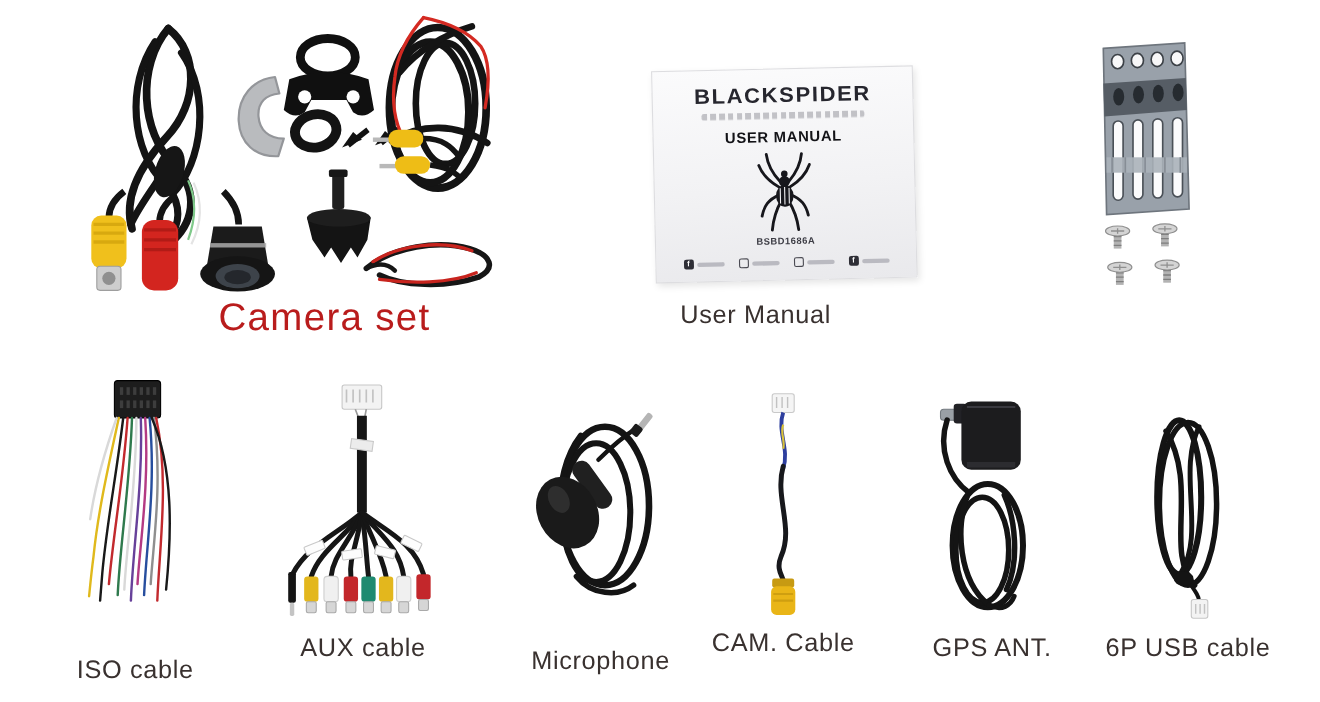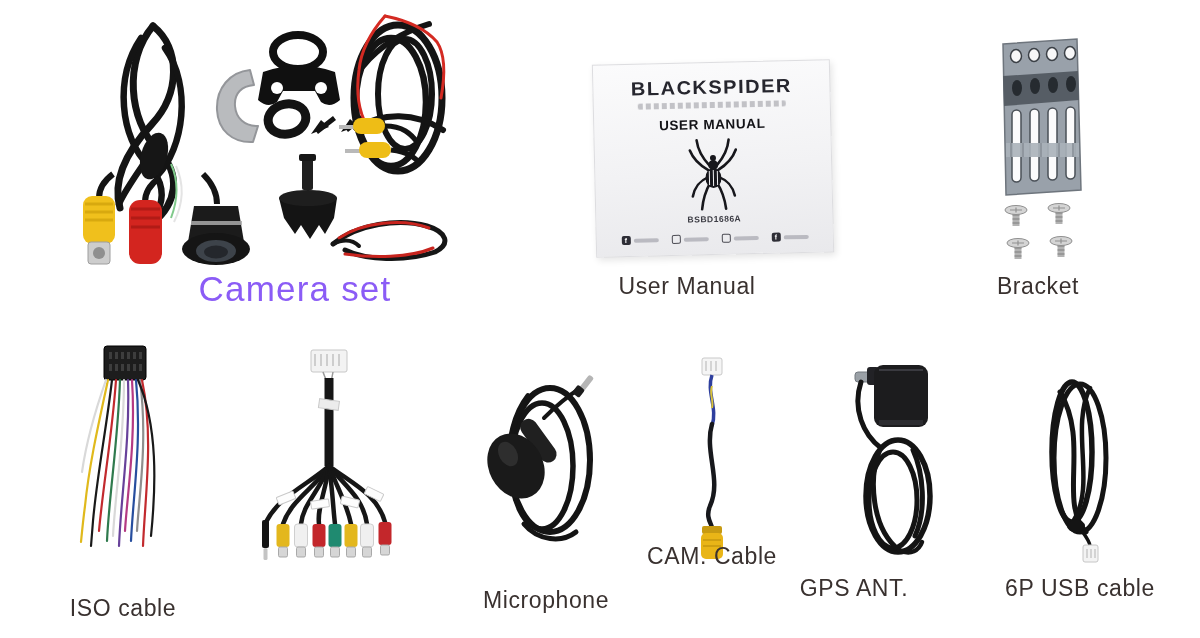--- a/index.html
+++ b/index.html
@@ -5,21 +5,21 @@
   html,body{margin:0;padding:0;background:#ffffff;}
   .canvas{
     position:relative;width:1200px;height:638px;background:#ffffff;
     font-family:"Liberation Sans",sans-serif;overflow:hidden;
   }
   .photo{position:absolute;}
   .label{
     position:absolute;text-align:center;color:#39312f;
     font-size:23px;letter-spacing:.6px;line-height:1.1;
   }
-  .label.big{font-size:35px;color:#8b5cf6;letter-spacing:1.2px;}
+  .label.big{font-size:35px;color:#b91c1c;letter-spacing:1.2px;}
 
   
   .manual{
     position:absolute;left:594px;top:62px;width:238px;height:193px;
     background:linear-gradient(176deg,#fbfbfc 0%,#f2f2f4 55%,#e9e9ec 100%);
     border:1px solid #dddde0;box-shadow:2px 3px 7px rgba(0,0,0,.10);
     transform:rotate(-1.3deg);
     display:flex;flex-direction:column;align-items:center;
     padding-top:13px;box-sizing:border-box;
   }
@@ -212,21 +212,20 @@
         <path d="M-6,0 h12 M0,-2.5 v5" stroke="#8f8f8f" stroke-width="1.2"></path>
       </g>
       <g transform="translate(78,213)">
         <rect x="-3.5" y="2" width="7" height="14" fill="#b3b3b3"></rect>
         <path d="M-3.5,5 h7 M-3.5,9 h7 M-3.5,13 h7" stroke="#7f7f7f" stroke-width="1.2"></path>
         <ellipse cx="0" cy="0" rx="11" ry="4.5" fill="#d4d4d4" stroke="#8f8f8f"></ellipse>
         <path d="M-6,0 h12 M0,-2.5 v5" stroke="#8f8f8f" stroke-width="1.2"></path>
       </g>
     </g>
   </svg>
-  <div class="label" style="left:938px;top:274px;width:200px;">Bracket</div>
 
   <svg class="photo" style="left:68px;top:344px;" width="112" height="222" viewBox="0 0 112 222" role="img">
     <rect x="36" y="2" width="42" height="34" rx="3" fill="#1d1d1d" stroke="#000"></rect>
     <g fill="#3d3d3d">
       <rect x="41" y="8" width="3" height="7"></rect>
         <rect x="47" y="8" width="3" height="7"></rect>
       <rect x="53" y="8" width="3" height="7"></rect>
         <rect x="59" y="8" width="3" height="7"></rect>
       <rect x="65" y="8" width="3" height="7"></rect>
         <rect x="71" y="8" width="3" height="7"></rect>
@@ -292,20 +291,21 @@
       <rect x="75.5" y="176" width="13" height="23" rx="3" fill="#1f8a70"></rect>
       <rect x="77.5" y="199" width="9" height="10" rx="1.5" fill="#d6d6d6" stroke="#a9a9a9"></rect>
       <rect x="91.5" y="176" width="13" height="23" rx="3" fill="#e3b71d"></rect>
       <rect x="93.5" y="199" width="9" height="10" rx="1.5" fill="#d6d6d6" stroke="#a9a9a9"></rect>
       <rect x="107.5" y="176" width="13" height="23" rx="3" fill="#f0f0f0" stroke="#cfcfcf"></rect>
       <rect x="109.5" y="199" width="9" height="10" rx="1.5" fill="#d6d6d6" stroke="#a9a9a9"></rect>
       <rect x="125.5" y="174" width="13" height="23" rx="3" fill="#c3272b"></rect>
       <rect x="127.5" y="197" width="9" height="10" rx="1.5" fill="#d6d6d6" stroke="#a9a9a9"></rect>
     </g>
   </svg>
+  <div class="label" style="left:230px;top:576px;width:200px;">AUX cable</div>
 
   <svg class="photo" style="left:478px;top:356px;" width="132" height="206" viewBox="0 0 132 206" role="img">
     <g fill="none" stroke="#141414" stroke-linecap="round">
       <ellipse cx="72" cy="104" rx="40" ry="72" stroke-width="6"></ellipse>
       <ellipse cx="64" cy="110" rx="31" ry="63" stroke-width="5.5"></ellipse>
       <path d="M46,168 C60,185 84,187 98,176" stroke-width="5"></path>
       <path d="M50,40 C36,58 30,84 32,110" stroke-width="5.5"></path>
       <path d="M66,62 C80,48 90,40 101,33" stroke-width="4"></path>
     </g>
     <rect x="52" y="60" width="17" height="50" rx="8.5" transform="rotate(-36 60 85)" fill="#202020"></rect>
@@ -319,38 +319,38 @@
   <svg class="photo" style="left:674px;top:356px;" width="76" height="206" viewBox="0 0 76 206" role="img">
     <rect x="28" y="2" width="20" height="17" rx="2" fill="#f5f5f5" stroke="#c9c9c9"></rect>
     <path d="M32,5 v10 M37,5 v10 M42,5 v10" stroke="#c2c2c2" stroke-width="1.3"></path>
     <path d="M38,19 C32,36 44,52 38,70" fill="none" stroke="#2e3f9e" stroke-width="3.5"></path>
     <path d="M38,30 C35,38 40,44 38,52" fill="none" stroke="#d9c23a" stroke-width="2"></path>
     <path d="M38,68 C30,96 48,124 36,150 C31,162 38,168 38,172" fill="none" stroke="#17181c" stroke-width="4.5" stroke-linecap="round"></path>
     <rect x="28" y="170" width="20" height="8" rx="2" fill="#c79a12"></rect>
     <rect x="27" y="177" width="22" height="26" rx="5" fill="#e9b517"></rect>
     <path d="M29,184 h18 M29,190 h18" stroke="#cf9f10" stroke-width="2"></path>
   </svg>
-  <div class="label" style="left:612px;top:544px;width:200px;">CAM. Cable</div>
+  <div class="label" style="left:612px;top:572px;width:200px;">CAM. Cable</div>
 
   <svg class="photo" style="left:843px;top:360px;" width="102" height="210" viewBox="0 0 102 210" role="img">
     <rect x="12" y="12" width="17" height="10" rx="3" fill="#9aa0a6" stroke="#73797f"></rect>
     <rect x="24" y="7" width="12" height="18" rx="3" fill="#222226"></rect>
     <path d="M18,22 C14,34 14,48 18,60 C22,72 30,82 38,88" fill="none" stroke="#141414" stroke-width="5" stroke-linecap="round"></path>
     <rect x="31" y="5" width="54" height="62" rx="9" fill="#1c1c1e"></rect>
     <path d="M36,10 h44" stroke="#3a3a40" stroke-width="2"></path>
     <rect x="36" y="60" width="44" height="5" fill="#2c2c30"></rect>
     <g fill="none" stroke="#141414" stroke-linecap="round">
       <ellipse cx="55" cy="136" rx="32" ry="56" stroke-width="5.5"></ellipse>
       <ellipse cx="50" cy="140" rx="24" ry="48" stroke-width="5"></ellipse>
       <path d="M36,92 C26,118 28,168 56,190" stroke-width="5"></path>
       <path d="M56,190 C68,196 76,190 79,182" stroke-width="4.5"></path>
       <path d="M70,90 C80,112 84,150 72,176" stroke-width="5"></path>
     </g>
   </svg>
-  <div class="label" style="left:754px;top:576px;width:200px;">GPS ANT.</div>
+  <div class="label" style="left:802px;top:576px;width:200px;">GPS ANT.</div>
 
   <svg class="photo" style="left:1030px;top:364px;" width="92" height="200" viewBox="0 0 92 200" role="img">
     <g fill="none" stroke="#141414" stroke-linecap="round">
       <ellipse cx="42" cy="88" rx="20" ry="70" stroke-width="5.5"></ellipse>
       <ellipse cx="50" cy="94" rx="26" ry="74" stroke-width="5"></ellipse>
       <path d="M30,28 C60,78 28,138 56,168" stroke-width="5"></path>
       <path d="M60,24 C40,64 66,120 44,156" stroke-width="4.5"></path>
     </g>
     <ellipse cx="46" cy="162" rx="9" ry="6.5" fill="#141414"></ellipse>
     <path d="M52,167 C57,174 60,178 60,182" fill="none" stroke="#141414" stroke-width="3.5"></path>

